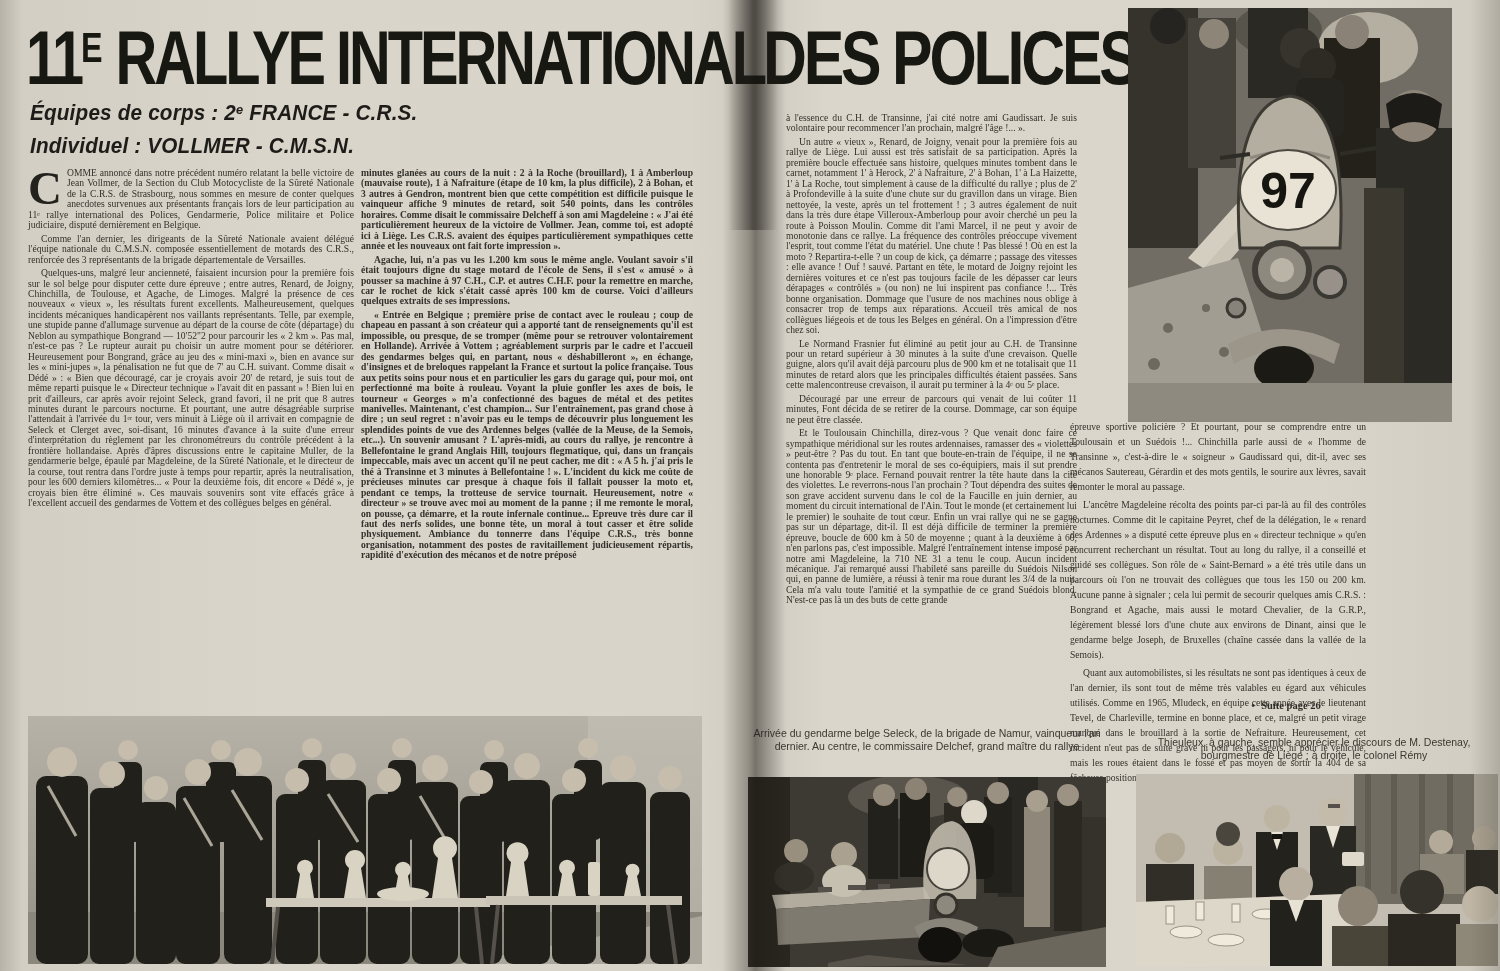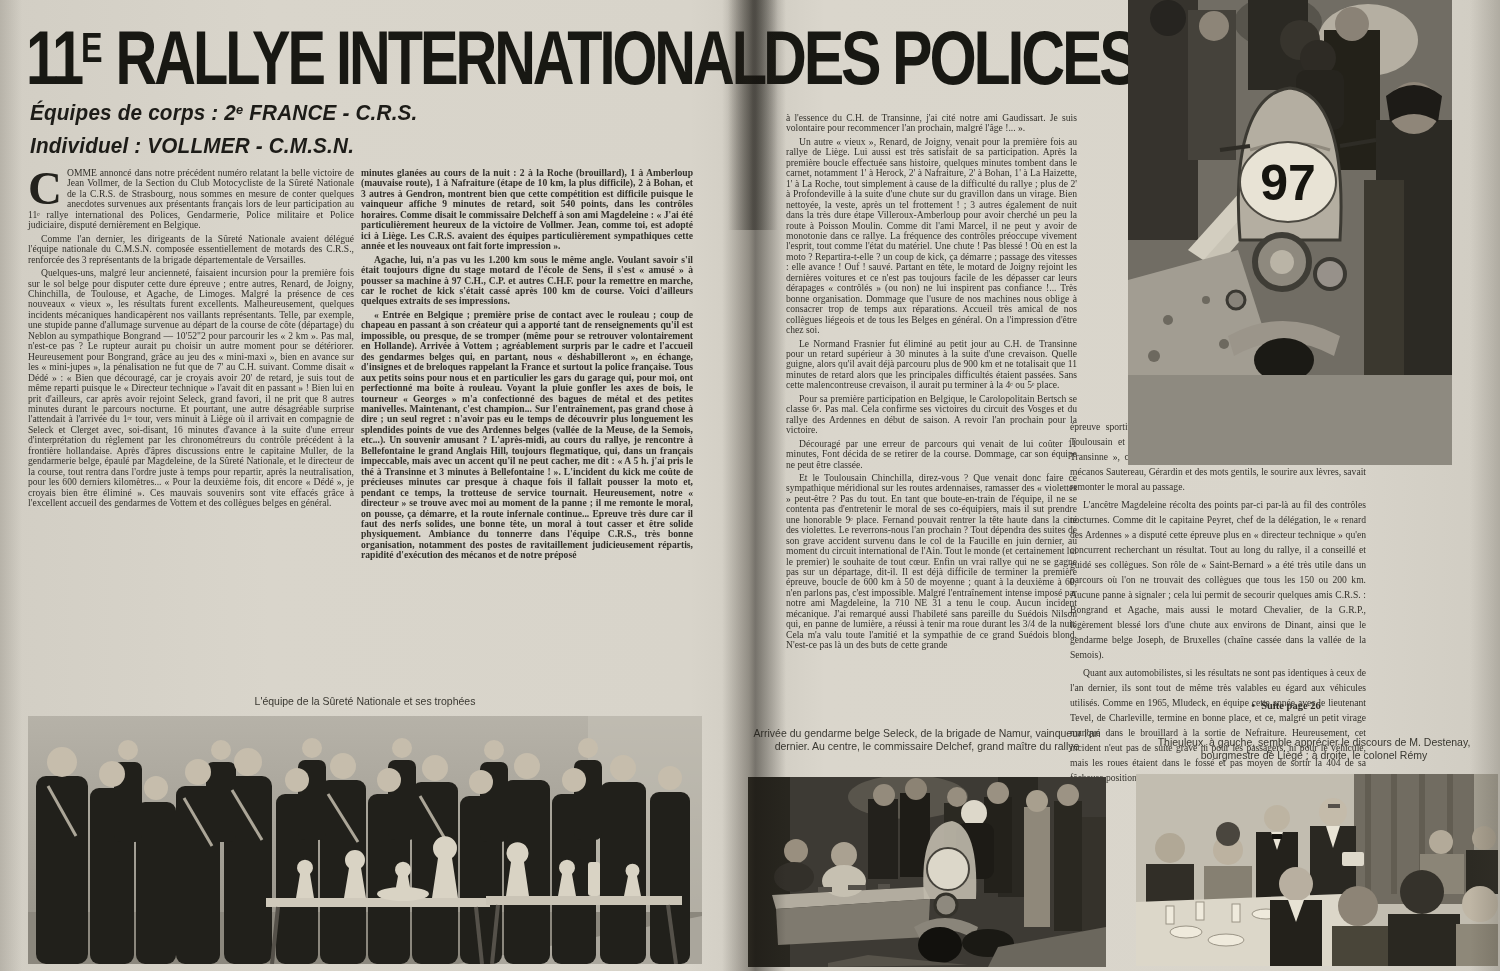--- a/index.html
+++ b/index.html
@@ -35,21 +35,21 @@
     font-weight:normal;font-size:10.5px;line-height:13px;color:#3a3831;}
   .cap-team{left:28px;top:695px;width:674px;}
   .cap-noben{left:1128px;top:390px;width:324px;}
   .cap-seleck{left:744px;top:727px;width:366px;}
   .cap-banquet{left:1128px;top:736px;width:372px;}
   .suite{position:absolute;left:1138px;top:699px;width:296px;text-align:center;
     font-family:"Liberation Serif",serif;font-weight:bold;font-size:10.5px;color:#2e2c26;}
   .suite .bullet{font-size:11px;margin-right:6px;}
   .photo{position:absolute;overflow:hidden;background:#8e8a80;}
   .ph-team{left:28px;top:716px;width:674px;height:248px;}
-  .ph-noben{left:1128px;top:0;width:324px;height:465px;}
+  .ph-noben{left:1128px;top:8px;width:324px;height:414px;}
   .ph-seleck{left:748px;top:777px;width:358px;height:190px;}
   .ph-banquet{left:1136px;top:774px;width:362px;height:192px;}
   .photo svg{display:block;}
   .edge-shade{position:absolute;top:0;right:0;width:30px;height:971px;pointer-events:none;
     background:linear-gradient(90deg,rgba(60,55,45,0),rgba(60,55,45,.22));}
   .edge-left{position:absolute;top:0;left:0;width:22px;height:971px;pointer-events:none;
     background:linear-gradient(270deg,rgba(60,55,45,0),rgba(60,55,45,.18));}
 </style>
 </head>
 <body>
@@ -71,34 +71,32 @@
   <div class="col col2">
     <p>minutes glanées au cours de la nuit : 2 à la Roche (brouillard), 1 à Amberloup (mauvaise route), 1 à Nafraiture (étape de 10 km, la plus difficile), 2 à Bohan, et 3 autres à Gendron, montrent bien que cette compétition est difficile puisque le vainqueur affiche 9 minutes de retard, soit 540 points, dans les contrôles horaires. Comme disait le commissaire Delcheff à son ami Magdeleine : « J'ai été particulièrement heureux de la victoire de Vollmer. Jean, comme toi, est adopté ici à Liège. Les C.R.S. avaient des équipes particulièrement sympathiques cette année et les nouveaux ont fait forte impression ».</p>
     <p class="ind">Agache, lui, n'a pas vu les 1.200 km sous le même angle. Voulant savoir s'il était toujours digne du stage motard de l'école de Sens, il s'est « amusé » à pousser sa machine à 97 C.H., C.P. et autres C.H.F. pour la remettre en marche, car le rochet de kick s'était cassé après 100 km de course. Voici d'ailleurs quelques extraits de ses impressions.</p>
     <p class="ind">« Entrée en Belgique ; première prise de contact avec le rouleau ; coup de chapeau en passant à son créateur qui a apporté tant de renseignements qu'il est impossible, ou presque, de se tromper (même pour se retrouver volontairement en Hollande). Arrivée à Vottem ; agréablement surpris par le cadre et l'accueil des gendarmes belges qui, en partant, nous « déshabilleront », en échange, d'insignes et de breloques rappelant la France et surtout la police française. Tous aux petits soins pour nous et en particulier les gars du garage qui, pour moi, ont perfectionné ma boîte à rouleau. Voyant la pluie gonfler les axes de bois, le tourneur « Georges » m'a confectionné des bagues de métal et des petites manivelles. Maintenant, c'est champion... Sur l'entraînement, pas grand chose à dire ; un seul regret : n'avoir pas eu le temps de découvrir plus longuement les splendides points de vue des Ardennes belges (vallée de la Meuse, de la Semois, etc...). Un souvenir amusant ? L'après-midi, au cours du rallye, je rencontre à Bellefontaine le grand Anglais Hill, toujours flegmatique, qui, dans un français impeccable, mais avec un accent qu'il ne peut cacher, me dit : « A 5 h. j'ai pris le thé à Transinne et 3 minutes à Bellefontaine ! ». L'incident du kick me coûte de précieuses minutes car presque à chaque fois il fallait pousser la moto et, pendant ce temps, la trotteuse de service tournait. Heureusement, notre « directeur » se trouve avec moi au moment de la panne ; il me remonte le moral, on pousse, ça démarre, et la route infernale continue... Epreuve très dure car il faut des nerfs solides, une bonne tête, un moral à tout casser et être solide physiquement. Ambiance du tonnerre dans l'équipe C.R.S., très bonne organisation, notamment des postes de ravitaillement judicieusement répartis, rapidité d'exécution des mécanos et de notre préposé</p>
   </div>
 
   <div class="col col3">
     <p>à l'essence du C.H. de Transinne, j'ai cité notre ami Gaudissart. Je suis volontaire pour recommencer l'an prochain, malgré l'âge !... ».</p>
     <p class="ind">Un autre « vieux », Renard, de Joigny, venait pour la première fois au rallye de Liège. Lui aussi est très satisfait de sa participation. Après la première boucle effectuée sans histoire, quelques minutes tombent dans le carnet, notamment 1' à Herock, 2' à Nafraiture, 2' à Bohan, 1' à La Haizette, 1' à La Roche, tout simplement à cause de la difficulté du rallye ; plus de 2' à Profondeville à la suite d'une chute sur du gravillon dans un virage. Bien nettoyée, la veste, après un tel frottement ! ; 3 autres également de nuit dans la très dure étape Villeroux-Amberloup pour avoir cherché un peu la route à Poisson Moulin. Comme dit l'ami Marcel, il ne peut y avoir de monotonie dans ce rallye. La fréquence des contrôles préoccupe vivement l'esprit, tout comme l'état du matériel. Une chute ! Pas blessé ! Où en est la moto ? Repartira-t-elle ? un coup de kick, ça démarre ; passage des vitesses : elle avance ! Ouf ! sauvé. Partant en tête, le motard de Joigny rejoint les dernières voitures et ce n'est pas toujours facile de les dépasser car leurs dérapages « contrôlés » (ou non) ne lui inspirent pas confiance !... Très bonne organisation. Dommage que l'usure de nos machines nous oblige à consacrer trop de temps aux réparations. Accueil très amical de nos collègues liégeois et de tous les Belges en général. On a l'impression d'être chez soi.</p>
     <p class="ind">Le Normand Frasnier fut éliminé au petit jour au C.H. de Transinne pour un retard supérieur à 30 minutes à la suite d'une crevaison. Quelle guigne, alors qu'il avait déjà parcouru plus de 900 km et ne totalisait que 11 minutes de retard alors que les principales difficultés étaient passées. Sans cette malencontreuse crevaison, il aurait pu terminer à la 4ᵉ ou 5ᵉ place.</p>
-    <p class="ind">Pour sa première participation en Belgique, le Carolopolitain Bertsch se classe 6ᵉ. Pas mal. Cela confirme ses victoires du circuit des Vosges et du rallye des Ardennes en début de saison. A revoir l'an prochain pour la victoire.</p>
     <p class="ind">Découragé par une erreur de parcours qui venait de lui coûter 11 minutes, Font décida de se retirer de la course. Dommage, car son équipe ne peut être classée.</p>
     <p class="ind">Et le Toulousain Chinchilla, direz-vous ? Que venait donc faire ce sympathique méridional sur les routes ardennaises, ramasser des « violettes » peut-être ? Pas du tout. En tant que boute-en-train de l'équipe, il ne se contenta pas d'entretenir le moral de ses co-équipiers, mais il sut prendre une honorable 9ᵉ place. Fernand pouvait rentrer la tête haute dans la cité des violettes. Le reverrons-nous l'an prochain ? Tout dépendra des suites de son grave accident survenu dans le col de la Faucille en juin dernier, au moment du circuit international de l'Ain. Tout le monde (et certainement lui le premier) le souhaite de tout cœur. Enfin un vrai rallye qui ne se gagne pas sur un départage, dit-il. Il est déjà difficile de terminer la première épreuve, boucle de 600 km à 50 de moyenne ; quant à la deuxième à 60, n'en parlons pas, c'est impossible. Malgré l'entraînement intense imposé par notre ami Magdeleine, la 710 NE 31 a tenu le coup. Aucun incident mécanique. J'ai remarqué aussi l'habileté sans pareille du Suédois Nilson qui, en panne de lumière, a réussi à tenir ma roue durant les 3/4 de la nuit. Cela m'a valu toute l'amitié et la sympathie de ce grand Suédois blond. N'est-ce pas là un des buts de cette grande</p>
   </div>
 
   <div class="col col4">
     <p>épreuve sportive policière ? Et pourtant, pour se comprendre entre un Toulousain et un Suédois !... Chinchilla parle aussi de « l'homme de Transinne », c'est-à-dire le « soigneur » Gaudissard qui, dit-il, avec ses mécanos Sautereau, Gérardin et des mots gentils, le sourire aux lèvres, savait remonter le moral au passage.</p>
     <p class="ind">L'ancêtre Magdeleine récolta des points par-ci par-là au fil des contrôles nocturnes. Comme dit le capitaine Peyret, chef de la délégation, le « renard des Ardennes » a disputé cette épreuve plus en « directeur technique » qu'en concurrent recherchant un résultat. Tout au long du rallye, il a conseillé et guidé ses collègues. Son rôle de « Saint-Bernard » a été très utile dans un parcours où l'on ne trouvait des collègues que tous les 150 ou 200 km. Aucune panne à signaler ; cela lui permit de secourir quelques amis C.R.S. : Bongrand et Agache, mais aussi le motard Chevalier, de la G.R.P., légèrement blessé lors d'une chute aux environs de Dinant, ainsi que le gendarme belge Joseph, de Bruxelles (chaîne cassée dans la vallée de la Semois).</p>
     <p class="ind">Quant aux automobilistes, si les résultats ne sont pas identiques à ceux de l'an dernier, ils sont tout de même très valables eu égard aux véhicules utilisés. Comme en 1965, Mludeck, en équipe cette année avec le lieutenant Tevel, de Charleville, termine en bonne place, et ce, malgré un petit virage manqué dans le brouillard à la sortie de Nefraiture. Heureusement, cet incident n'eut pas de suite grave ni pour les passagers, ni pour le véhicule, mais les roues étaient dans le fossé et pas moyen de sortir la 404 de sa fâcheuse position. Il est 3 h. du matin. Le « vieil</p>
   </div>
 
   <div class="suite"><span class="bullet">•</span><span>Suite page 26</span></div>
 
-  <div class="caption cap-team">L'équipe de la Sûreté Nationale et ses trophées</div>
   <div class="caption cap-noben">Noben, gendarme de Liège, 2ᵉ de l'épreuve</div>
   <div class="caption cap-seleck">Arrivée du gendarme belge Seleck, de la brigade de Namur, vainqueur l'an dernier. Au centre, le commissaire Delchef, grand maître du rallye</div>
   <div class="caption cap-banquet">Thieuleux, à gauche, semble apprécier le discours de M. Destenay, bourgmestre de Liège ; à droite, le colonel Rémy</div>
 
   <div class="photo ph-team">
     <svg width="674" height="248" viewBox="0 0 674 248" xmlns="http://www.w3.org/2000/svg">
       <defs>
         <linearGradient id="wall" x1="0" y1="0" x2="0" y2="1">
           <stop offset="0" stop-color="#b6b2a8"></stop>
             <stop offset="1" stop-color="#938f85"></stop>

